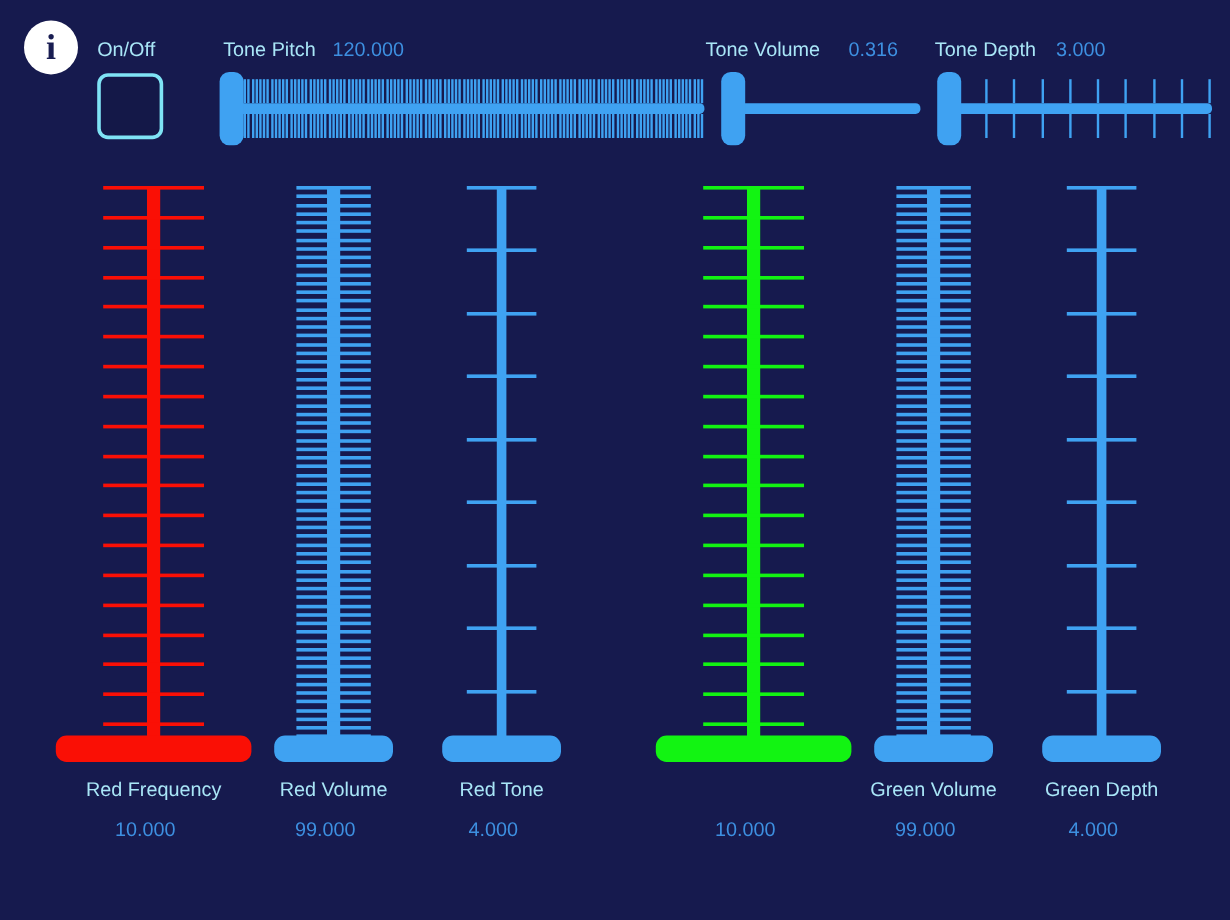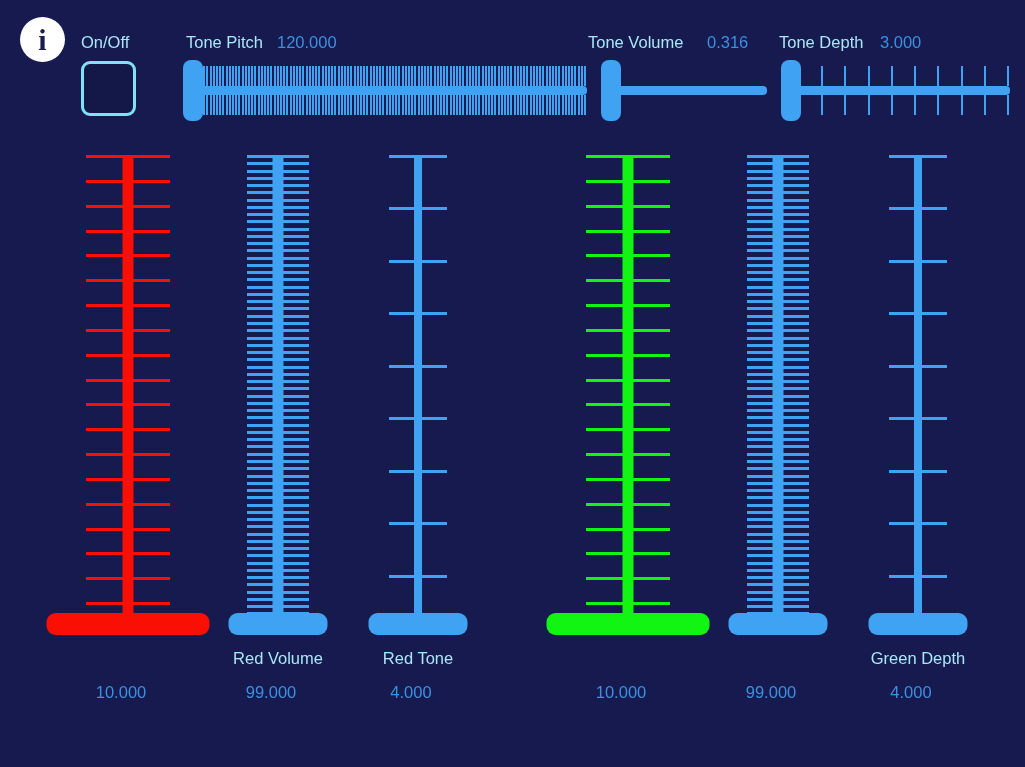--- a/index.html
+++ b/index.html
@@ -455,20 +455,21 @@
       <div class="vtick" style="top: 308.105px; width: 84px; height: 3px; background: rgb(250, 15, 5);"></div>
       <div class="vtick" style="top: 332.947px; width: 84px; height: 3px; background: rgb(250, 15, 5);"></div>
       <div class="vtick" style="top: 357.789px; width: 84px; height: 3px; background: rgb(250, 15, 5);"></div>
       <div class="vtick" style="top: 382.632px; width: 84px; height: 3px; background: rgb(250, 15, 5);"></div>
       <div class="vtick" style="top: 407.474px; width: 84px; height: 3px; background: rgb(250, 15, 5);"></div>
       <div class="vtick" style="top: 432.316px; width: 84px; height: 3px; background: rgb(250, 15, 5);"></div>
       <div class="vtick" style="top: 457.158px; width: 84px; height: 3px; background: rgb(250, 15, 5);"></div>
       <div class="vtick" style="top: 482px; width: 84px; height: 3px; background: rgb(250, 15, 5);"></div>
       <div class="vthumb" style="width: 163px; height: 22px; background: rgb(250, 15, 5);"></div>
     </div>
+    <div class="vlabel" style="left: 18px; top: 504px;">Red Frequency</div>
     <div class="vvalue" style="left: 11px; top: 538px;">10.000</div>
     <div class="vslider" style="left: 198px;">
       <div class="vtrack" style="width: 11px; top: 10px; height: 480px; background: rgb(63, 162, 242);"></div>
       <div class="vtick" style="top: 10px; width: 62px; height: 3px; background: rgb(63, 162, 242);"></div>
       <div class="vtick" style="top: 17.2615px; width: 62px; height: 3px; background: rgb(63, 162, 242);"></div>
       <div class="vtick" style="top: 24.5231px; width: 62px; height: 3px; background: rgb(63, 162, 242);"></div>
       <div class="vtick" style="top: 31.7846px; width: 62px; height: 3px; background: rgb(63, 162, 242);"></div>
       <div class="vtick" style="top: 39.0462px; width: 62px; height: 3px; background: rgb(63, 162, 242);"></div>
       <div class="vtick" style="top: 46.3077px; width: 62px; height: 3px; background: rgb(63, 162, 242);"></div>
       <div class="vtick" style="top: 53.5692px; width: 62px; height: 3px; background: rgb(63, 162, 242);"></div>
@@ -639,20 +640,21 @@
       <div class="vtick" style="top: 431.169px; width: 62px; height: 3px; background: rgb(63, 162, 242);"></div>
       <div class="vtick" style="top: 438.431px; width: 62px; height: 3px; background: rgb(63, 162, 242);"></div>
       <div class="vtick" style="top: 445.692px; width: 62px; height: 3px; background: rgb(63, 162, 242);"></div>
       <div class="vtick" style="top: 452.954px; width: 62px; height: 3px; background: rgb(63, 162, 242);"></div>
       <div class="vtick" style="top: 460.215px; width: 62px; height: 3px; background: rgb(63, 162, 242);"></div>
       <div class="vtick" style="top: 467.477px; width: 62px; height: 3px; background: rgb(63, 162, 242);"></div>
       <div class="vtick" style="top: 474.738px; width: 62px; height: 3px; background: rgb(63, 162, 242);"></div>
       <div class="vtick" style="top: 482px; width: 62px; height: 3px; background: rgb(63, 162, 242);"></div>
       <div class="vthumb" style="width: 99px; height: 22px; background: rgb(63, 162, 242);"></div>
     </div>
+    <div class="vlabel" style="left: 668px; top: 504px;">Green Volume</div>
     <div class="vvalue" style="left: 661px; top: 538px;">99.000</div>
     <div class="vslider" style="left: 838px;">
       <div class="vtrack" style="width: 8px; top: 10px; height: 480px; background: rgb(63, 162, 242);"></div>
       <div class="vtick" style="top: 10px; width: 58px; height: 3px; background: rgb(63, 162, 242);"></div>
       <div class="vtick" style="top: 62.4444px; width: 58px; height: 3px; background: rgb(63, 162, 242);"></div>
       <div class="vtick" style="top: 114.889px; width: 58px; height: 3px; background: rgb(63, 162, 242);"></div>
       <div class="vtick" style="top: 167.333px; width: 58px; height: 3px; background: rgb(63, 162, 242);"></div>
       <div class="vtick" style="top: 219.778px; width: 58px; height: 3px; background: rgb(63, 162, 242);"></div>
       <div class="vtick" style="top: 272.222px; width: 58px; height: 3px; background: rgb(63, 162, 242);"></div>
       <div class="vtick" style="top: 324.667px; width: 58px; height: 3px; background: rgb(63, 162, 242);"></div>

